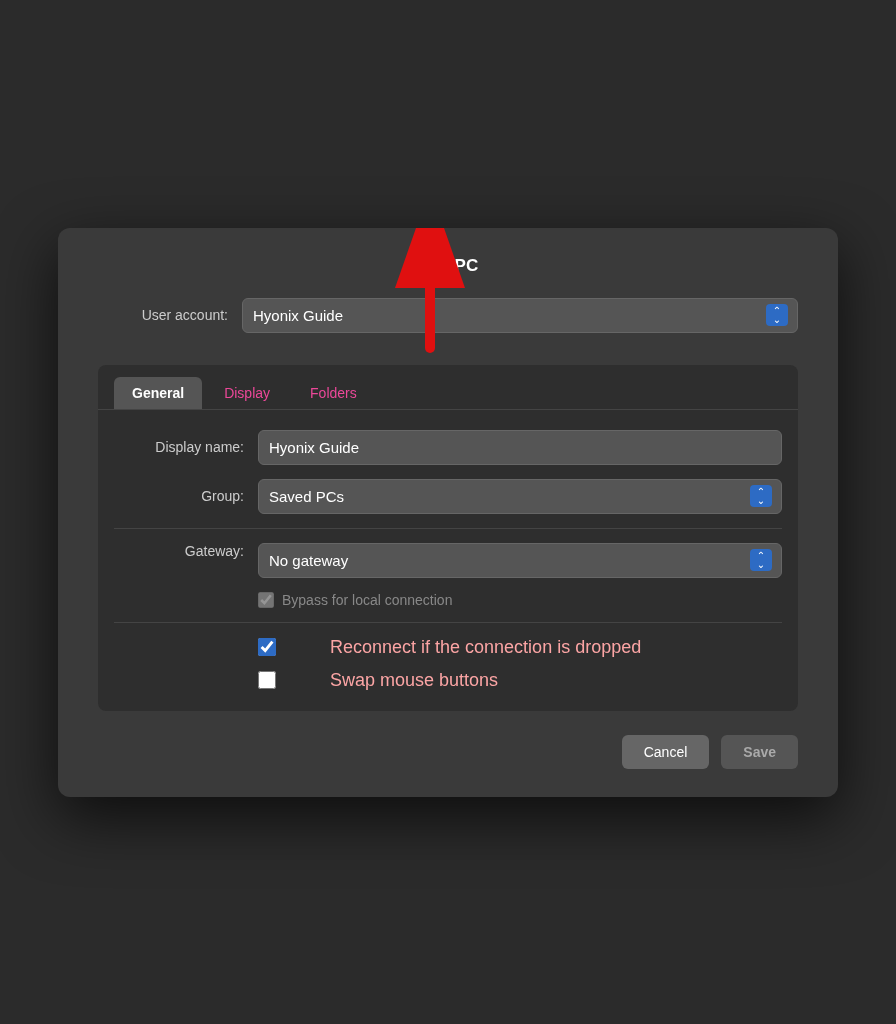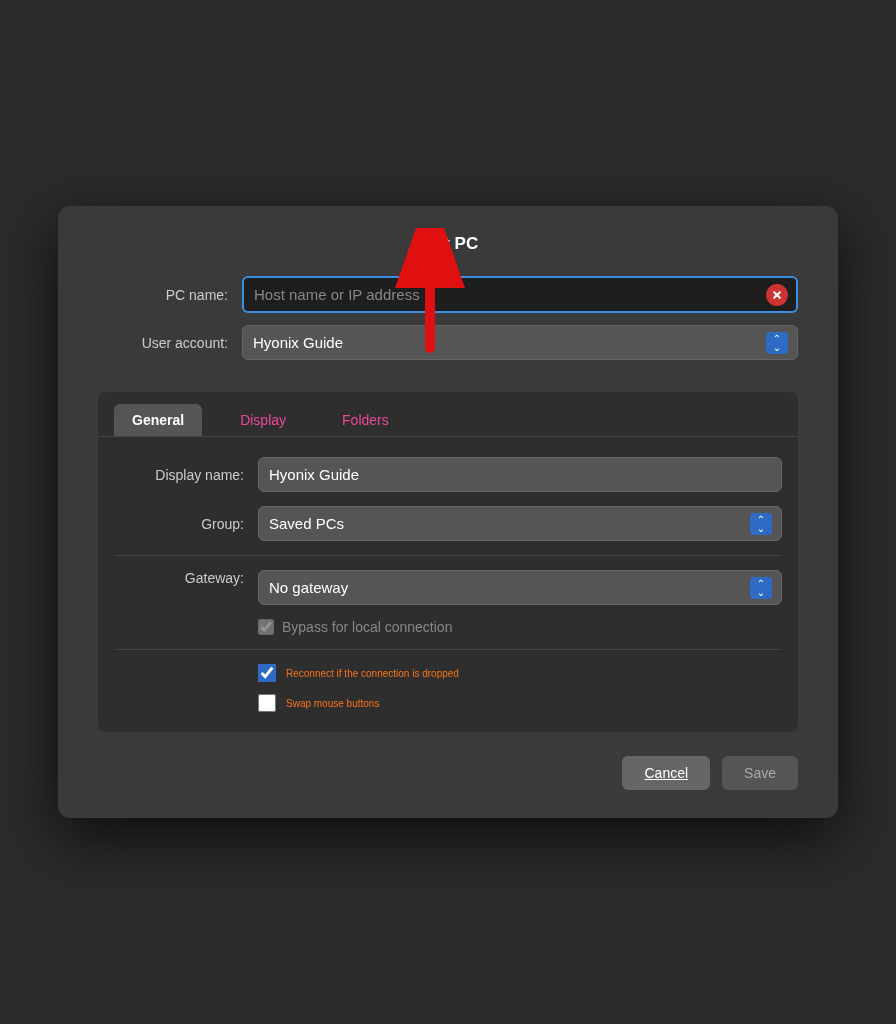--- a/index.html
+++ b/index.html
@@ -157,21 +157,21 @@
     .tabs-panel {
       background: #2e2e2e;
       border-radius: 8px;
       padding: 0;
       margin-top: 8px;
     }
 
     .tabs-header {
       display: flex;
       padding: 12px 16px 0 16px;
-      gap: 20px;
+      gap: 4px;
       border-bottom: 1px solid #444444;
     }
 
     .tab {
       padding: 8px 18px;
       border-radius: 6px 6px 0 0;
       font-size: 14px;
       cursor: pointer;
       color: #ec4899;
       background: transparent;
@@ -250,22 +250,23 @@
     }
 
     .checkbox-row input[type="checkbox"] {
       width: 18px;
       height: 18px;
       accent-color: #2d6bc4;
       cursor: pointer;
     }
 
     .checkbox-label {
-      color: #f97316;
-      font-size: 10px;
+      color: #fca5a5;
+      font-size: 18px;
+      margin-left: 44px;
     }
 
     .red-arrow-svg {
       position: absolute;
       top: -120px;
       left: 220px;
       pointer-events: none;
     }
 
     
@@ -277,47 +278,40 @@
     }
 
     .btn-cancel {
       background: #666666;
       color: #ffffff;
       border: none;
       border-radius: 6px;
       padding: 9px 22px;
       font-size: 14px;
       cursor: pointer;
-      text-decoration: underline;
     }
 
     .btn-save {
       background: #555555;
       color: #aaaaaa;
       border: none;
       border-radius: 6px;
       padding: 9px 22px;
       font-size: 14px;
       cursor: not-allowed;
+      font-weight: bold;
     }
   </style>
 </head>
 <body>
 
 <div class="dialog">
 
   <div class="dialog-title">Edit PC</div>
 
-  <div class="form-row">
-    <div class="form-label">PC name:</div>
-    <div class="pc-name-input-wrapper">
-      <input class="pc-name-input" type="text" value="" placeholder="Host name or IP address" style="">
-      <button class="input-clear-btn"></button>
-    </div>
-  </div>
 
   <div class="form-row">
     <div class="form-label">User account:</div>
     <div class="select-wrapper">
       <select class="select-field">
         <option>Hyonix Guide</option>
       </select>
       <div class="select-chevron"></div>
     </div>
   </div>

